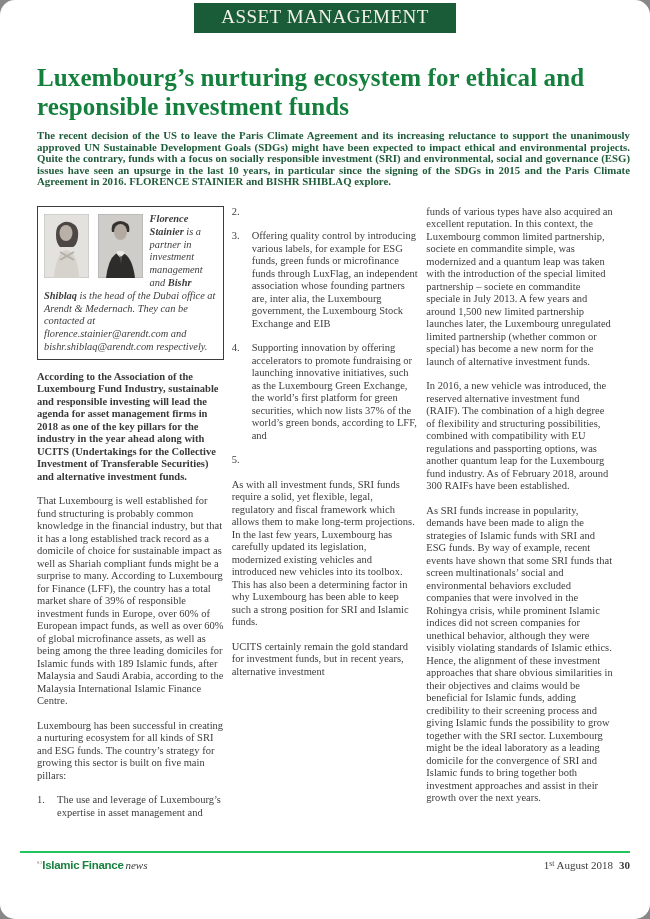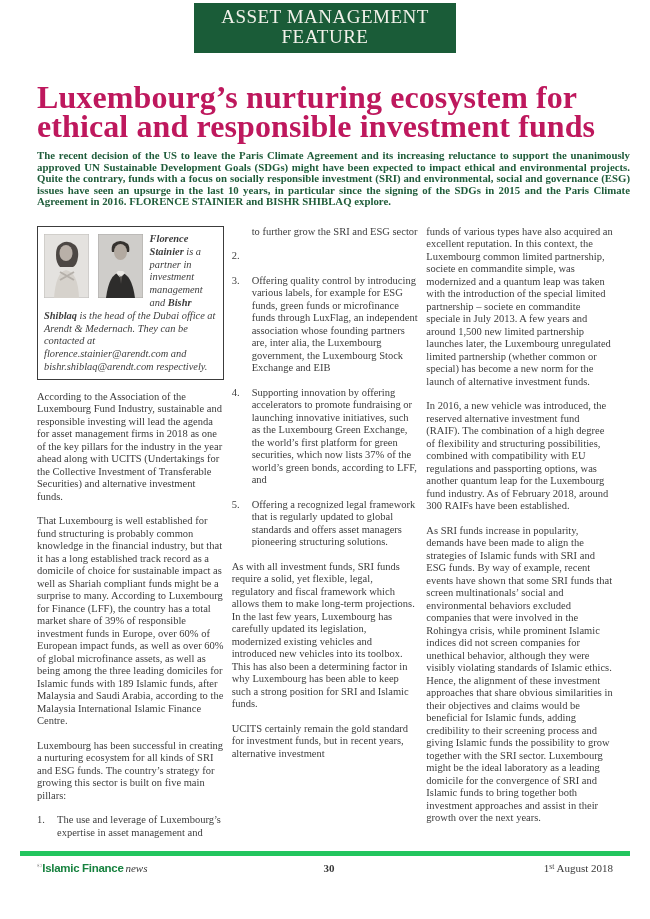--- a/index.html
+++ b/index.html
@@ -5,36 +5,37 @@
   * { margin: 0; padding: 0; box-sizing: border-box; }
   html, body { background: #888; }
   .page {
     position: relative;
     width: 650px; height: 919px;
     margin: 0 auto;
     background: #ffffff;
     font-family: "Liberation Serif", serif;
     color: #3d3d3d;
     overflow: hidden;
+    border-radius: 15px;
   }
   
   .badge {
     width: 262px; margin: 3px auto 0 auto;
     background: #1a5c38;
     color: #f2f1ea;
     text-align: center;
     padding: 4px 6px 6px 6px;
     font-size: 19px; line-height: 20px;
     letter-spacing: 0.5px;
   }
   
   .title {
     margin: 30px 37px 8px 37px;
-    font-size: 32px; line-height: 29px;
-    font-weight: bold; color: #be185d;
+    font-size: 25px; line-height: 29px;
+    font-weight: bold; color: #15803d;
     letter-spacing: 0.1px;
   }
   
   .lede {
     margin: 9px 20px 0 37px;
     font-size: 10.8px; line-height: 11.6px;
     font-weight: bold;
     color: #1f5c3a;
     text-align: justify;
   }
@@ -55,54 +56,53 @@
     font-style: italic;
     font-size: 10.4px; line-height: 12.8px;
     margin-bottom: 11px;
     overflow: hidden;
   }
   .bio-photos { float: left; margin: 1px 7px 2px 0; }
   .bio-photos svg { display: inline-block; vertical-align: top; }
   .bio-photos svg + svg { margin-left: 6px; }
   .bio-name { font-weight: bold; }
   
-  .lead-bold { font-weight: normal; color: #3a3a3a; margin-top: 8px; }
+  .lead-bold { font-weight: bold; color: #3a3a3a; margin-top: 8px; }
   
   .list-item { display: flex; margin-bottom: 12px; }
   .list-item .num { flex: 0 0 20px; }
   .list-item .txt { flex: 1 1 auto; }
   .item-cont { padding-left: 20px; margin-bottom: 12px; }
   
   .footer {
     position: absolute;
     left: 20px; right: 20px; top: 851px;
-    border-top: 5px solid #22c55e;
+    border-top: 2px solid #22c55e;
     padding-top: 6px;
     font-size: 11px;
   }
   .footer-left { position: absolute; left: 17px; top: 6px; white-space: nowrap; }
-  .footer-center { position: absolute; left: 8px; right: 0; top: 6px; text-align: center; font-weight: bold; color: #3a3a3a; }
+  .footer-center { position: absolute; left: 8px; right: 0; top: 6px; text-align: right; font-weight: bold; color: #3a3a3a; }
   .footer-right { position: absolute; right: 17px; top: 6px; color: #3a3a3a; text-align: center; }
   .brand-copy { font-size: 7px; vertical-align: 4px; color: #444; }
   .brand-bold {
     font-family: "Liberation Sans", sans-serif;
     font-weight: bold; color: #17823f;
     font-size: 11.5px; letter-spacing: -0.3px;
   }
   .brand-news { font-style: italic; color: #3a3a3a; font-size: 11px; margin-left: 2px; }
   .date-sup { vertical-align: 3px; font-size: 7.5px; }
 </style>
 </head>
 <body>
 
 <div class="page">
 
   <div class="badge">
     <div>ASSET MANAGEMENT</div>
-    <div>FEATURE</div>
   </div>
 
   <h1 class="title">Luxembourg’s nurturing ecosystem for ethical and responsible investment funds</h1>
 
   <p class="lede">The recent decision of the US to leave the Paris Climate Agreement and its increasing reluctance to support the unanimously approved UN Sustainable Development Goals (SDGs) might have been expected to impact ethical and environmental projects. Quite the contrary, funds with a focus on socially responsible investment (SRI) and environmental, social and governance (ESG) issues have seen an upsurge in the last 10 years, in particular since the signing of the SDGs in 2015 and the Paris Climate Agreement in 2016. FLORENCE STAINIER and BISHR SHIBLAQ explore.</p>
 
   <div class="columns">
 
     <div class="col">
       <div class="bio-box">
@@ -131,36 +131,34 @@
       <p class="lead-bold">According to the Association of the Luxembourg Fund Industry, sustainable and responsible investing will lead the agenda for asset management firms in 2018 as one of the key pillars for the industry in the year ahead along with UCITS (Undertakings for the Collective Investment of Transferable Securities) and alternative investment funds.</p>
       <p>That Luxembourg is well established for fund structuring is probably common knowledge in the financial industry, but that it has a long established track record as a domicile of choice for sustainable impact as well as Shariah compliant funds might be a surprise to many. According to Luxembourg for Finance (LFF), the country has a total market share of 39% of responsible investment funds in Europe, over 60% of European impact funds, as well as over 60% of global microfinance assets, as well as being among the three leading domiciles for Islamic funds with 189 Islamic funds, after Malaysia and Saudi Arabia, according to the Malaysia International Islamic Finance Centre.</p>
       <p>Luxembourg has been successful in creating a nurturing ecosystem for all kinds of SRI and ESG funds. The country’s strategy for growing this sector is built on five main pillars:</p>
       <div class="list-item">
         <span class="num">1.</span>
         <span class="txt">The use and leverage of Luxembourg’s expertise in asset management and sustainable finance</span>
       </div>
     </div>
 
     <div class="col">
-      <div class="item-cont">to further grow the SRI and ESG sector</div>
 
       <div class="list-item">
         <span class="num">2.</span>
       </div>
       <div class="list-item">
         <span class="num">3.</span>
         <span class="txt">Offering quality control by introducing various labels, for example for ESG funds, green funds or microfinance funds through LuxFlag, an independent association whose founding partners are, inter alia, the Luxembourg government, the Luxembourg Stock Exchange and EIB</span>
       </div>
       <div class="list-item">
         <span class="num">4.</span>
         <span class="txt">Supporting innovation by offering accelerators to promote fundraising or launching innovative initiatives, such as the Luxembourg Green Exchange, the world’s first platform for green securities, which now lists 37% of the world’s green bonds, according to LFF, and</span>
       </div>
       <div class="list-item">
         <span class="num">5.</span>
-        <span class="txt">Offering a recognized legal framework that is regularly updated to global standards and offers asset managers pioneering structuring solutions.</span>
       </div>
 
       <p>As with all investment funds, SRI funds require a solid, yet flexible, legal, regulatory and fiscal framework which allows them to make long-term projections. In the last few years, Luxembourg has carefully updated its legislation, modernized existing vehicles and introduced new vehicles into its toolbox. This has also been a determining factor in why Luxembourg has been able to keep such a strong position for SRI and Islamic funds.</p>
       <p>UCITS certainly remain the gold standard for investment funds, but in recent years, alternative investment</p>
     </div>
 
     <div class="col">
       <p>funds of various types have also acquired an excellent reputation. In this context, the Luxembourg common limited partnership, societe en commandite simple, was modernized and a quantum leap was taken with the introduction of the special limited partnership – societe en commandite speciale in July 2013. A few years and around 1,500 new limited partnership launches later, the Luxembourg unregulated limited partnership (whether common or special) has become a new norm for the launch of alternative investment funds.</p>
       <p>In 2016, a new vehicle was introduced, the reserved alternative investment fund (RAIF). The combination of a high degree of flexibility and structuring possibilities, combined with compatibility with EU regulations and passporting options, was another quantum leap for the Luxembourg fund industry. As of February 2018, around 300 RAIFs have been established.</p>
       <p><span>As SRI funds increase in popularity, demands have been made to align the strategies of Islamic funds with SRI and ESG funds. By way of example, recent events have shown that some SRI funds that screen multinationals’ social and environmental behaviors excluded companies that were involved in the Rohingya crisis, while prominent Islamic indices did not screen companies for unethical behavior, although they were visibly violating standards of Islamic ethics. Hence, the alignment of these investment approaches that share obvious similarities in their objectives and claims would be beneficial for Islamic funds, adding credibility to their screening process and giving Islamic funds the possibility to grow together with the SRI sector. Luxembourg might be the ideal laboratory as a leading domicile for the convergence of SRI and Islamic funds to bring together both investment approaches and assist in their growth over the next years.</span></p>

